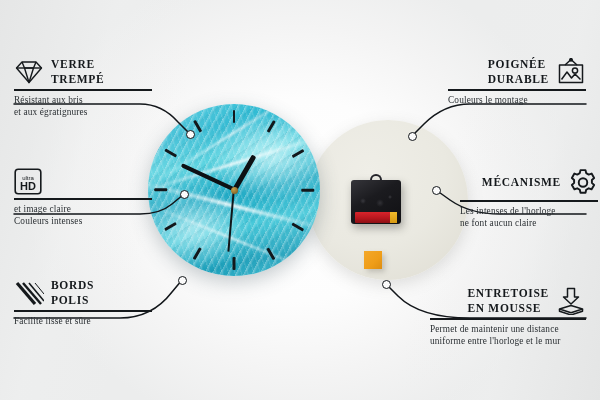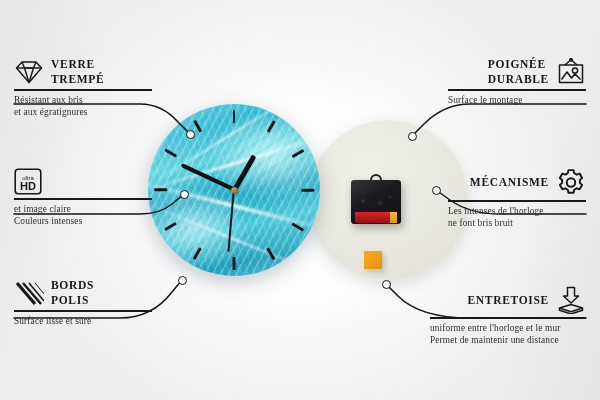--- a/index.html
+++ b/index.html
@@ -240,21 +240,21 @@
           <path d="M21,3 L30,14" stroke-width="1"></path>
         </g>
       </svg>
       <div class="f-title">
         <div>BORDS</div>
         <div>POLIS</div>
       </div>
     </div>
     <div class="f-rule"></div>
     <div class="f-sub">
-      <div>Surface lisse et sûre</div>
+      <div>Facilite lisse et sûre</div>
     </div>
   </div>
 
   <div class="feature right" style="left:448px; top:57px; width:138px;">
     <div class="f-head">
       <div class="f-title">
         <div>POIGNÉE</div>
         <div>DURABLE</div>
       </div>
       <svg class="ico" width="30" height="28" viewBox="0 0 30 28">
@@ -262,56 +262,57 @@
           <path d="M15,1.5 L9,7 M15,1.5 L21,7"></path>
           <circle cx="15" cy="1.8" r="1.2" fill="#15191c"></circle>
           <rect x="3.5" y="7" width="23" height="17.5"></rect>
           <path d="M5.5,21.5 L11,14 L15.5,20 L19,16 L24.5,21.5"></path>
           <circle cx="19" cy="12.5" r="2.6"></circle>
         </g>
       </svg>
     </div>
     <div class="f-rule"></div>
     <div class="f-sub">
-      <div>Surface le montage</div>
-    </div>
-  </div>
-
-  <div class="feature right" style="left:448px; top:168px; width:138px;">
+      <div>Couleurs le montage</div>
+    </div>
+  </div>
+
+  <div class="feature right" style="left:460px; top:168px; width:138px;">
     <div class="f-head">
       <div class="f-title">
         <div>MÉCANISME</div>
       </div>
       <svg class="ico" width="30" height="29" viewBox="0 0 30 30">
         <g fill="none" stroke="#15191c" stroke-width="2" stroke-linejoin="round">
           <path d="M12.4,2.2 h5.2 l.7,3.1 2.6,1.5 3-1 2.6,4.5 -2.3,2.1 0,3 2.3,2.1 -2.6,4.5 -3,-1 -2.6,1.5 -.7,3.1 h-5.2 l-.7,-3.1 -2.6,-1.5 -3,1 -2.6,-4.5 2.3,-2.1 0,-3 -2.3,-2.1 2.6,-4.5 3,1 2.6,-1.5 Z"></path>
           <circle cx="15" cy="15" r="4.4"></circle>
         </g>
       </svg>
     </div>
     <div class="f-rule"></div>
     <div class="f-sub">
       <div>Les intenses de l'horloge</div>
-      <div>ne font bris bruit</div>
+      <div>ne font aucun claire</div>
     </div>
   </div>
 
   <div class="feature right" style="left:430px; top:286px; width:156px;">
     <div class="f-head">
       <div class="f-title">
         <div>ENTRETOISE</div>
+        <div>EN MOUSSE</div>
       </div>
       <svg class="ico" width="30" height="28" viewBox="0 0 30 28">
         <g fill="none" stroke="#15191c" stroke-width="1.5" stroke-linejoin="round">
           <path d="M11.5,1.5 h7 v8.5 h4 L15,17 L7.5,10 h4 Z"></path>
           <path d="M15,18.5 L26.5,22 L15,25.8 L3.5,22 Z"></path>
           <path d="M3.5,22 v2.2 L15,28 L26.5,24.2 V22"></path>
         </g>
       </svg>
     </div>
     <div class="f-rule"></div>
     <div class="f-sub">
+      <div>Permet de maintenir une distance</div>
       <div>uniforme entre l'horloge et le mur</div>
-      <div>Permet de maintenir une distance</div>
     </div>
   </div>
 
 </div>
 
 </body></html>

